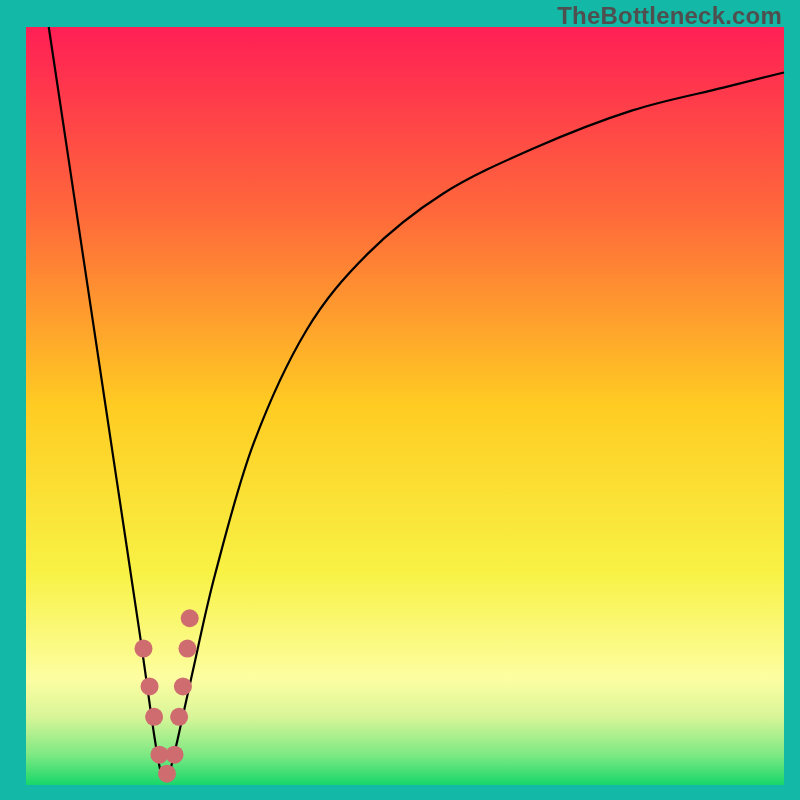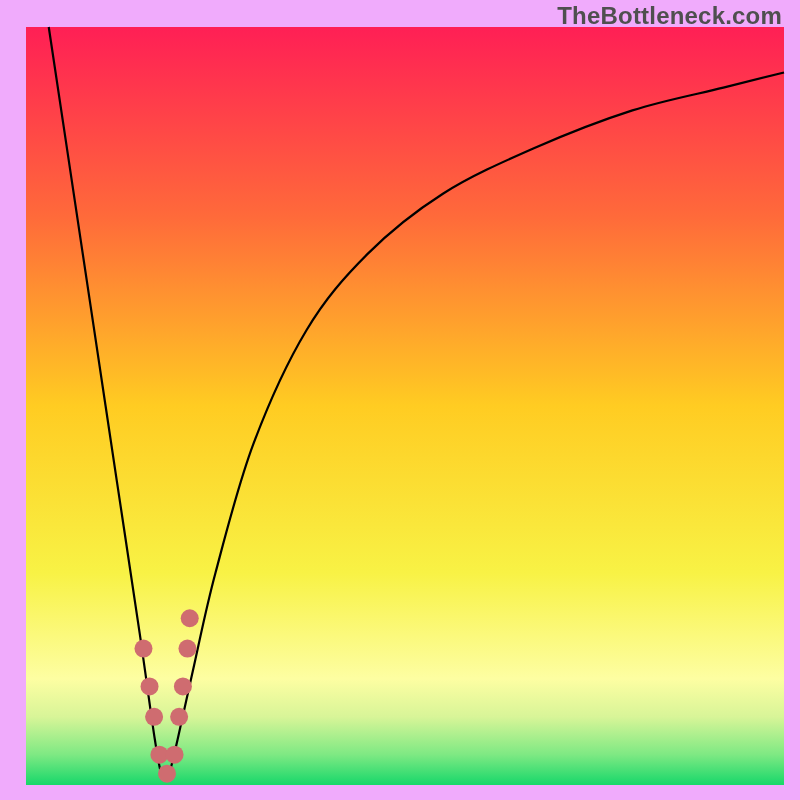--- a/index.html
+++ b/index.html
@@ -9,21 +9,21 @@
     height: 800px;
     background: #000;
     overflow: hidden;
   }
   .frame {
     position: absolute;
     top: 0;
     left: 0;
     width: 800px;
     height: 800px;
-    background: #f0abfc;
+    background: #14b8a6;
   }
   .watermark {
     position: absolute;
     top: 2px;
     right: 18px;
     font-family: Arial, Helvetica, sans-serif;
     font-size: 24px;
     font-weight: 600;
     color: #4f4f4f;
     letter-spacing: 0.2px;

